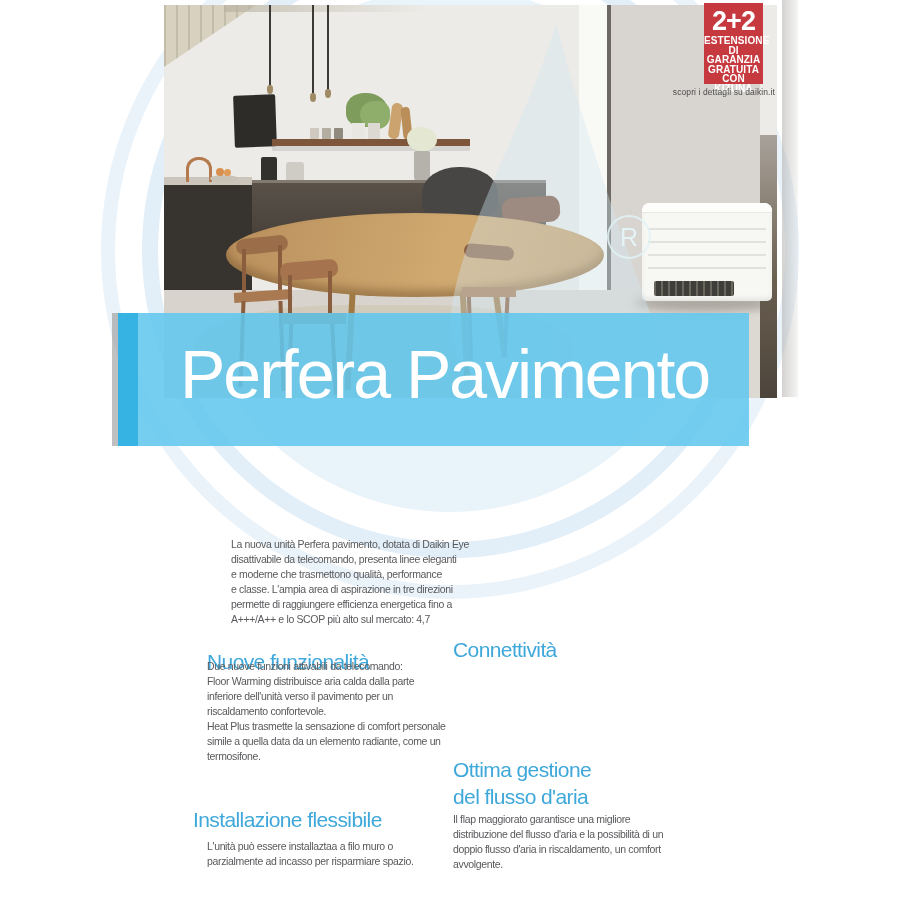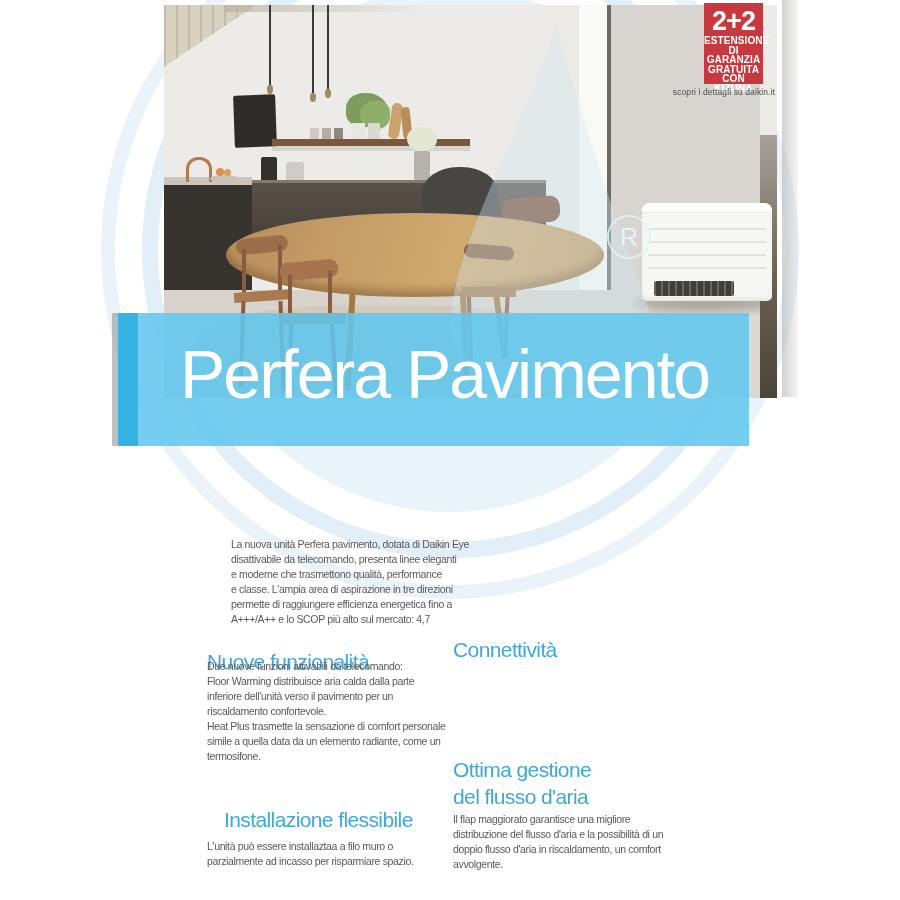--- a/index.html
+++ b/index.html
@@ -112,21 +112,21 @@
   .banner-title{position:absolute;left:62px;top:22px;width:600px;color:#ffffff;
                 font-size:68px;font-weight:300;letter-spacing:-2px;white-space:nowrap;}
 
   
   .h{position:absolute;color:#3fa8da;font-size:21px;font-weight:400;letter-spacing:-.6px;
      line-height:27px;white-space:pre-line;z-index:4;}
   .b{position:absolute;color:#58595c;font-size:10.5px;letter-spacing:-.35px;line-height:15px;
      white-space:pre;z-index:4;}
   .h1{left:207px;top:476px;} .b1{left:207px;top:537px;margin-left:24px;}
   .h2{left:207px;top:648px;} .b2{left:207px;top:659px;}
-  .h3{left:224px;top:806px;} .b3{left:207px;top:839px;}
+  .h3{left:193px;top:806px;} .b3{left:207px;top:839px;}
   .hr1{left:453px;top:636px;} .br1{left:453px;top:671px;}
   .hr2{left:453px;top:756px;} .br2{left:453px;top:812px;}
 </style>
 </head>
 <body>
 
 <div class="page">
 
   <svg class="wm-svg" width="900" height="900">
     <circle cx="450" cy="250" r="262" fill="#e9f3fa"></circle>

